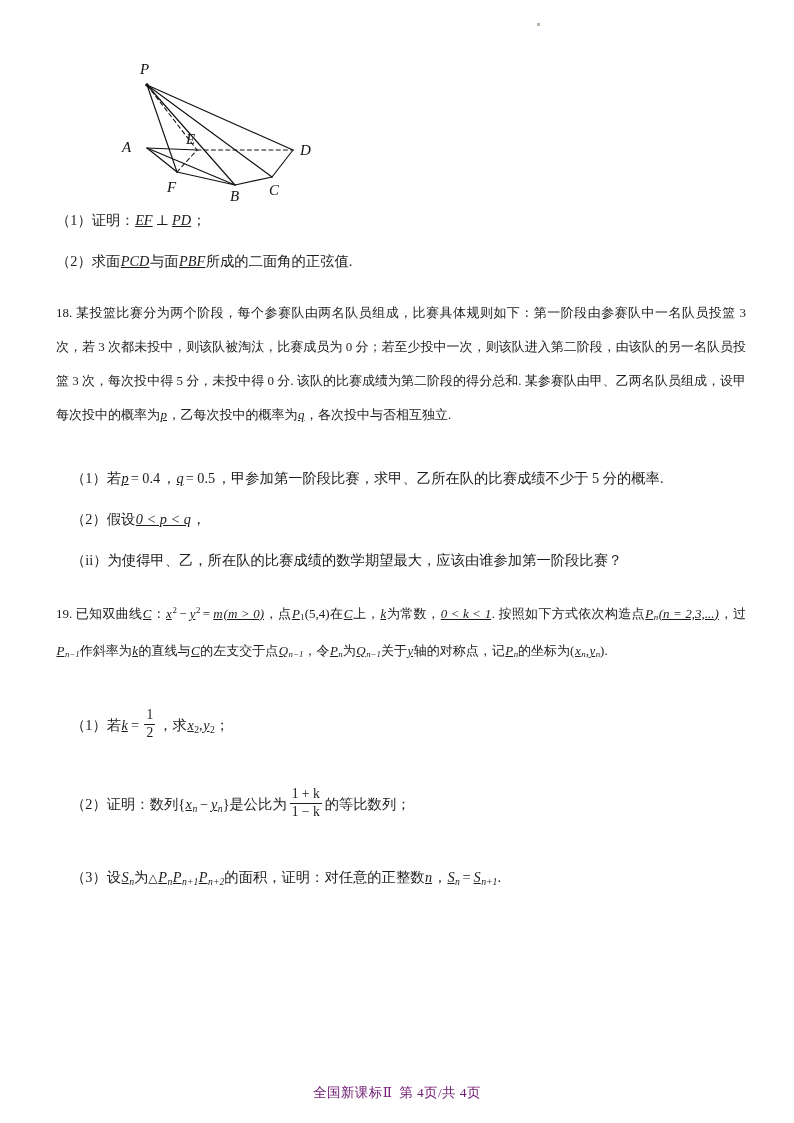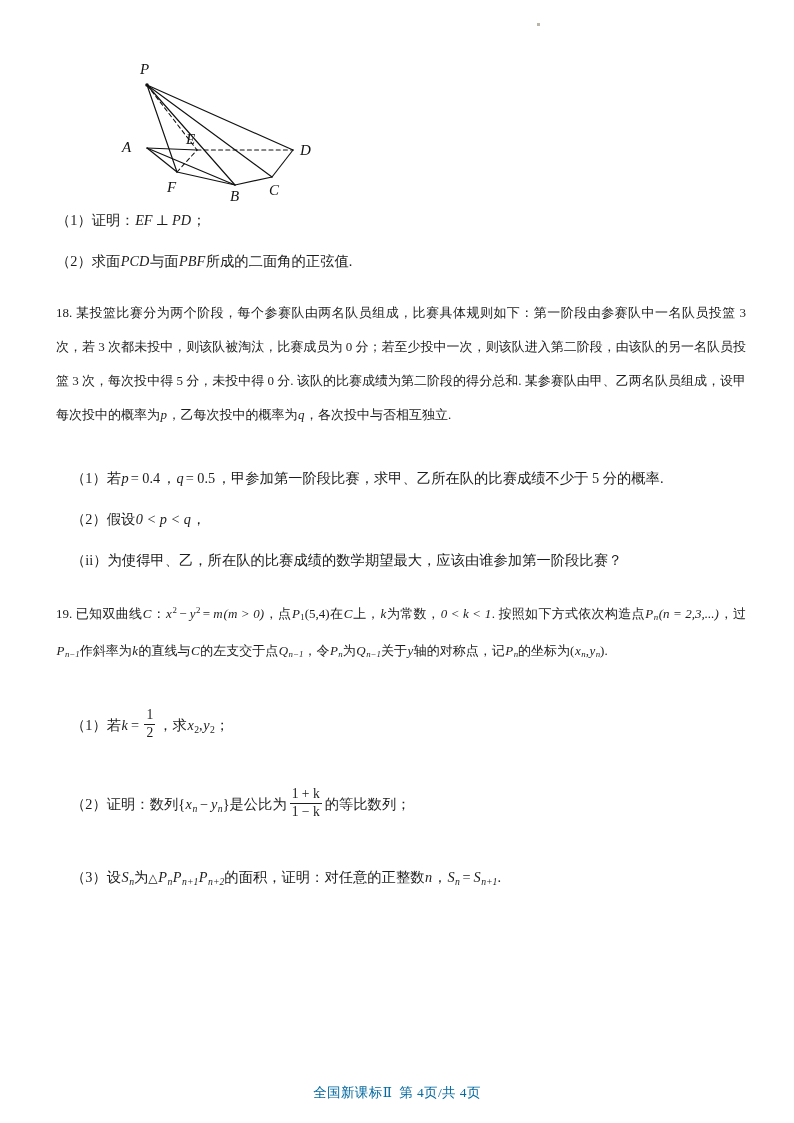--- a/index.html
+++ b/index.html
@@ -66,20 +66,21 @@
   }
   .gap-18 { margin-top: 20px; }
   .gap-19 { margin-top: 18px; }
   .gap-sm { margin-top: 11px; }
   .gap-md { margin-top: 31px; }
 
   i.mi {
     font-family: "Liberation Serif", "DejaVu Serif", serif;
     font-style: italic;
     padding: 0 0.5px;
+    text-decoration: underline;
   }
   .num { font-style: normal; }
   sub {
     font-size: 0.68em;
     vertical-align: -0.28em;
     font-style: italic;
   }
   sub.up { font-style: normal; }
   sup {
     font-size: 0.68em;
@@ -113,21 +114,21 @@
 
   
   .footer {
     position: absolute;
     left: 0;
     top: 1084px;
     width: 794px;
     text-align: center;
     font-size: 13.5px;
     letter-spacing: 0.4px;
-    color: #0369a1;
+    color: #701a75;
   }
   .footer .sep { display: inline-block; width: 7px; }
 </style>
 </head>
 <body>
 
 <div class="page">
 
   <div class="speck"></div>
 

